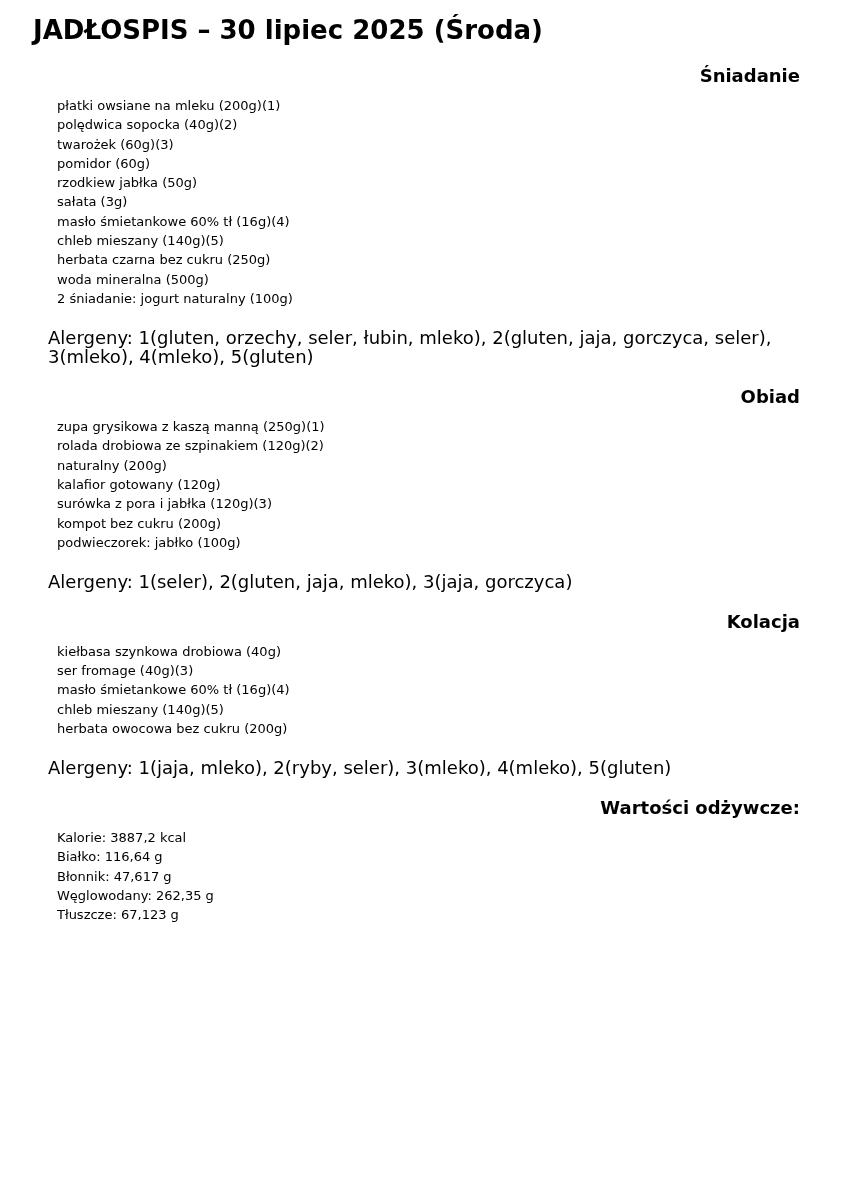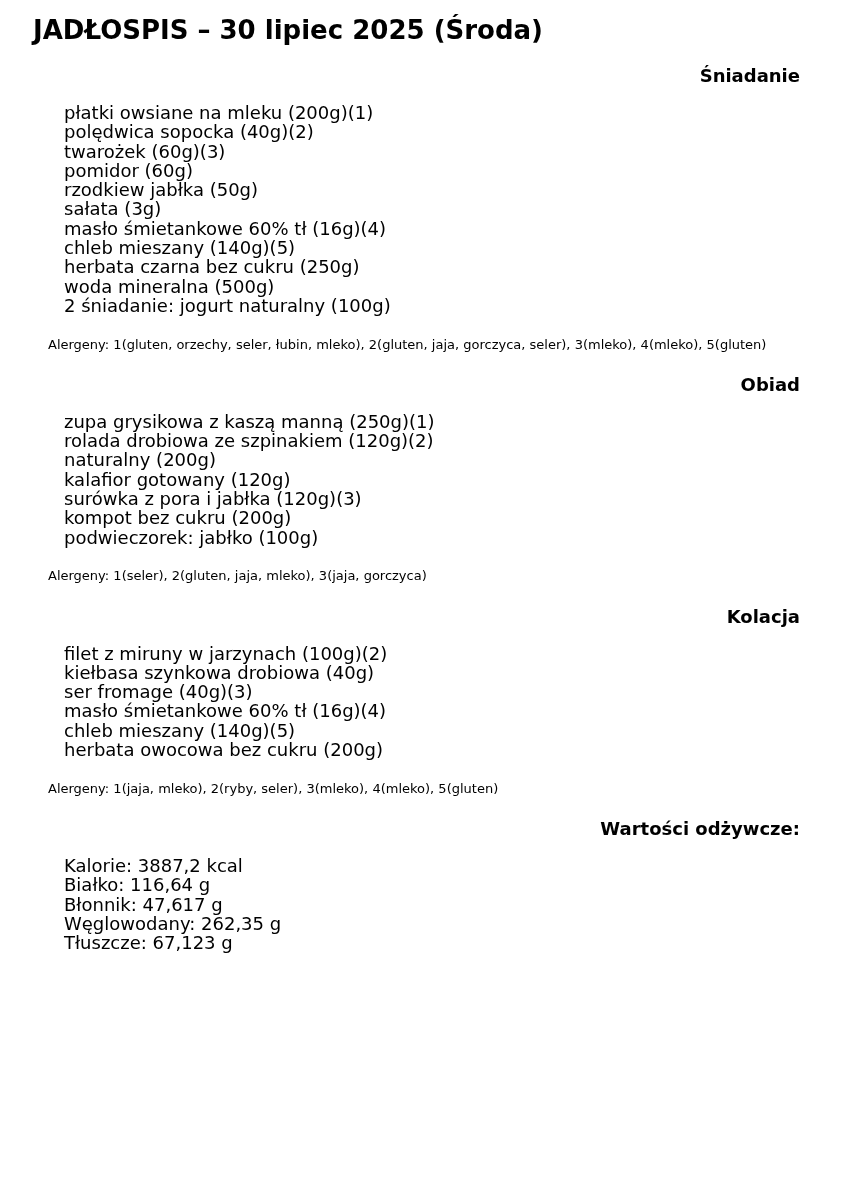--- a/index.html
+++ b/index.html
@@ -27,29 +27,29 @@
   }
   h2.section-heading {
     font-size: 18px;
     line-height: 22px;
     font-weight: bold;
     margin: 20px 0 8px 0;
     text-align: right;
   }
   ul.item-list {
     list-style: none;
-    margin: 16px;
+    margin: 9px;
     padding: 0 0 0 15px;
-    font-size: 18px;
+    font-size: 13px;
     line-height: 19.3px;
   }
   p.allergens-line {
     margin: 19.3px 0 0 0;
     padding-left: 15px;
-    font-size: 13px;
+    font-size: 18px;
     line-height: 19.3px;
   }
   section { margin: 0; }
 </style>
 </head>
 <body>
 
 <div class="page">
 
   <h1 class="doc-title">JADŁOSPIS – 30 lipiec 2025 (Środa)</h1>
@@ -82,21 +82,20 @@
         <li>surówka z pora i jabłka (120g)(3)</li>
         <li>kompot bez cukru (200g)</li>
         <li>podwieczorek: jabłko (100g)</li>
       </ul>
     <p class="allergens-line">Alergeny: 1(seler), 2(gluten, jaja, mleko), 3(jaja, gorczyca)</p>
   </section>
 
   <section>
     <h2 class="section-heading">Kolacja</h2>
     <ul class="item-list">
-        <li>filet z miruny w jarzynach (100g)(2)</li>
         <li>kiełbasa szynkowa drobiowa (40g)</li>
         <li>ser fromage (40g)(3)</li>
         <li>masło śmietankowe 60% tł (16g)(4)</li>
         <li>chleb mieszany (140g)(5)</li>
         <li>herbata owocowa bez cukru (200g)</li>
       </ul>
     <p class="allergens-line">Alergeny: 1(jaja, mleko), 2(ryby, seler), 3(mleko), 4(mleko), 5(gluten)</p>
   </section>
 
   <section>

